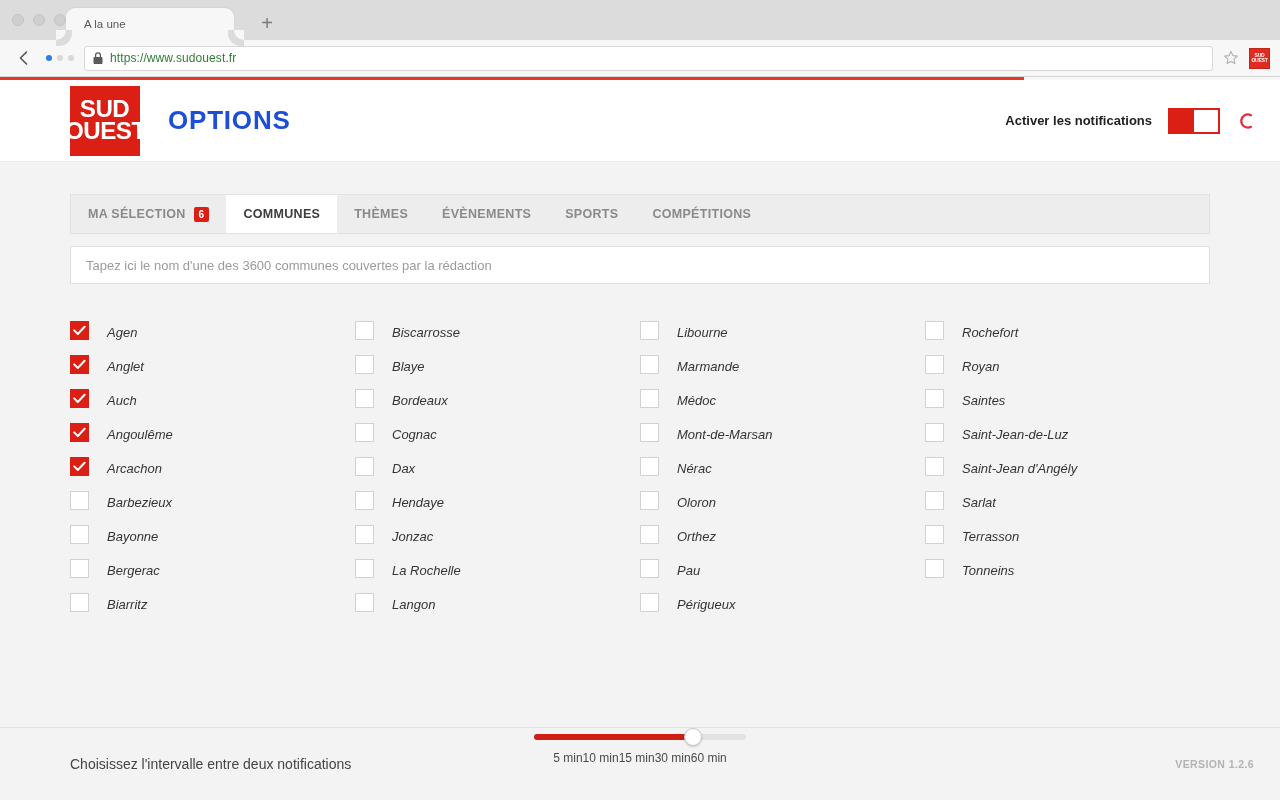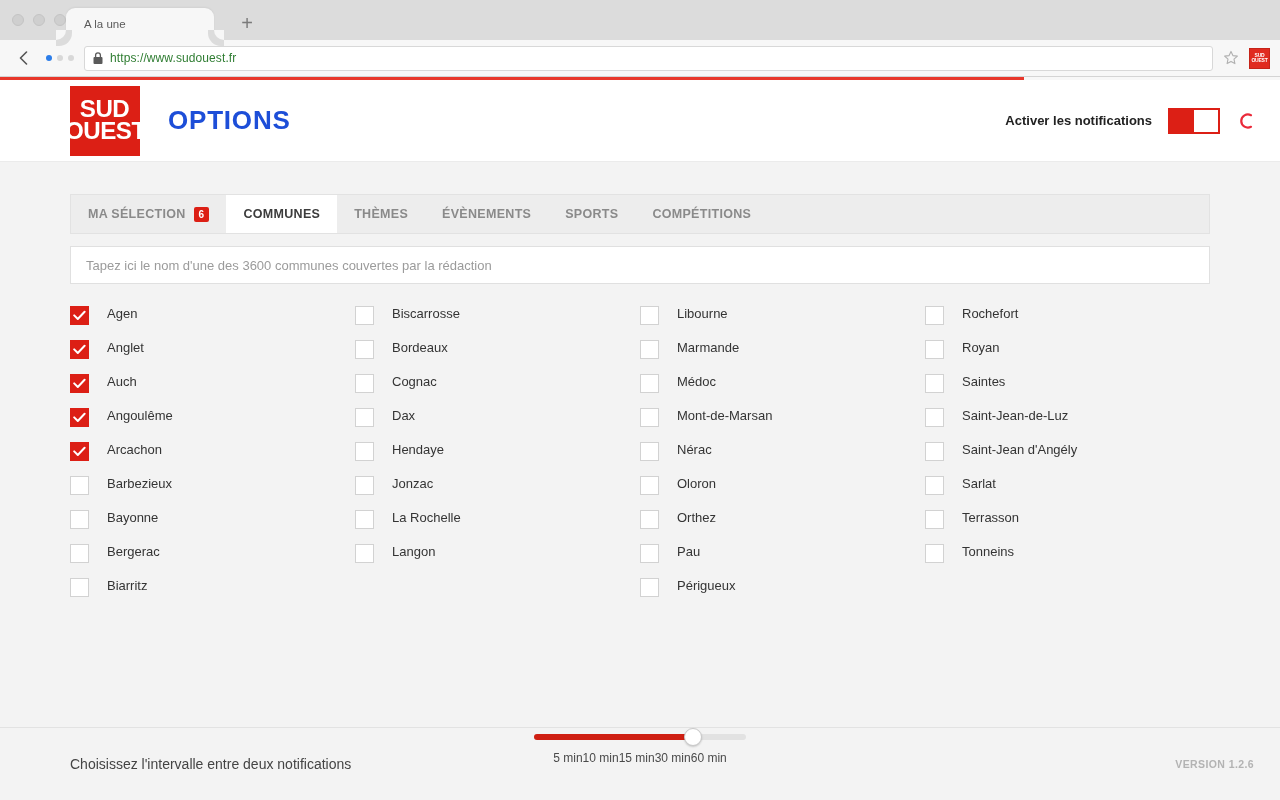--- a/index.html
+++ b/index.html
@@ -14,21 +14,21 @@
   .browser-chrome { width: 1280px; background: #e8e8e8; }
   .tabstrip {
     height: 40px; position: relative;
     background: #dcdcdc;
     display: flex; align-items: flex-end;
   }
   .win-dots { position: absolute; left: 12px; top: 14px; display: flex; gap: 9px; }
   .win-dot { width: 12px; height: 12px; border-radius: 50%; background: #cfcfcf; border: 1px solid #c4c4c4; }
   .tab {
     margin-left: 66px;
-    width: 148px; height: 32px;
+    width: 168px; height: 32px;
     background: #f7f7f7;
     border-top-left-radius: 9px; border-top-right-radius: 9px;
     position: relative;
     display: flex; align-items: center;
     padding-left: 18px;
     font-size: 11.5px; color: #5a5a5a;
     box-shadow: 0 -1px 2px rgba(0,0,0,0.05);
   }
   .tab:before, .tab:after {
     content: ""; position: absolute; bottom: 0; width: 10px; height: 10px;
@@ -149,22 +149,23 @@
 
   
   .grid {
     margin-top: 22px;
     display: grid;
     grid-template-columns: repeat(4, 1fr);
     column-gap: 0;
   }
   .grid-col { display: flex; flex-direction: column; }
   .commune-row {
-    display: flex; align-items: flex-start;
+    display: flex; align-items: flex-end;
     height: 34px;
+    font-style: italic;
   }
   .cb {
     width: 19px; height: 19px;
     border: 1px solid #d2d2d2; background: #fff;
     flex: 0 0 auto;
     display: flex; align-items: center; justify-content: center;
   }
   .cb.checked { background: #dc1f15; border-color: #dc1f15; }
   .cb .tick { display: none; }
   .cb.checked .tick { display: block; }
@@ -368,20 +369,24 @@
             <span class="commune-label">Biarritz</span>
           </div>
         </div>
         <div class="grid-col">
           <div class="commune-row">
             <span class="cb"></span>
             <span class="commune-label">Biscarrosse</span>
           </div>
           <div class="commune-row">
             <span class="cb"></span>
+            <span class="commune-label">Blaye</span>
+          </div>
+          <div class="commune-row">
+            <span class="cb"></span>
             <span class="commune-label">Bordeaux</span>
           </div>
           <div class="commune-row">
             <span class="cb"></span>
             <span class="commune-label">Cognac</span>
           </div>
           <div class="commune-row">
             <span class="cb"></span>
             <span class="commune-label">Dax</span>
           </div>

